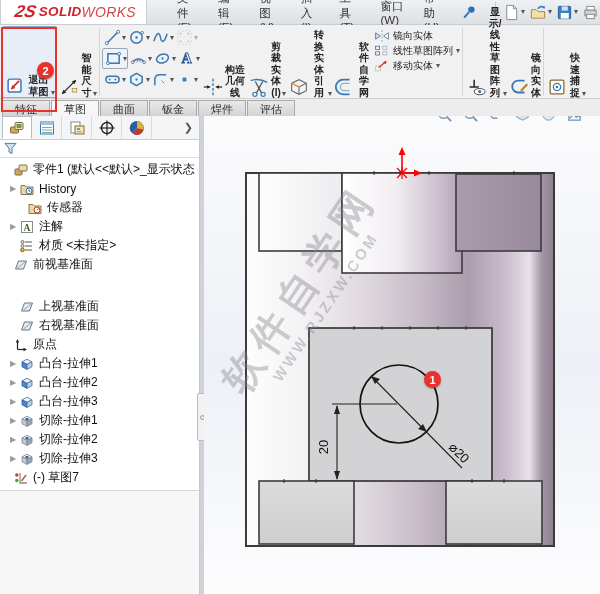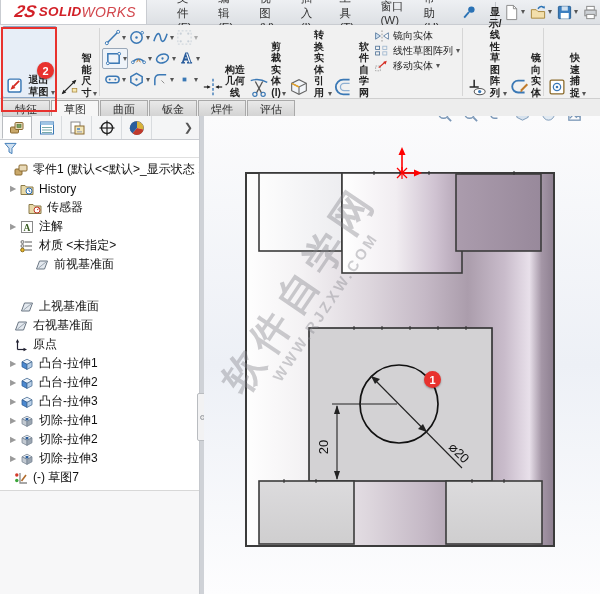--- a/index.html
+++ b/index.html
@@ -549,41 +549,41 @@
                 <line x1="5" y1="3" x2="12" y2="3" stroke="#888" stroke-width="1.4"></line>
                 <line x1="5" y1="7" x2="12" y2="7" stroke="#888" stroke-width="1.4"></line>
                 <line x1="5" y1="11" x2="12" y2="11" stroke="#888" stroke-width="1.4"></line>
                 <circle cx="2.5" cy="3" r="1.5" fill="#d8d8d8" stroke="#777"></circle>
                 <circle cx="2.5" cy="7" r="1.5" fill="#d8d8d8" stroke="#777"></circle>
                 <circle cx="2.5" cy="11" r="1.8" fill="#e8b52a" stroke="#8a6a10"></circle>
               </svg>
             </span>
             <span class="tlabel">材质 &lt;未指定&gt;</span>
           </div>
-          <div class="tree-row" style=" margin-left: 21px;">
+          <div class="tree-row" style="">
             <span class="tw"></span>
             <span class="ticon">
               <svg width="14" height="14" viewBox="0 0 14 14">
                 <path d="M1.5 11 L4.5 3 L12.5 3 L9.5 11 Z" fill="#dbe2ea" fill-opacity=".75" stroke="#6a7683"></path>
                 <line x1="3.5" y1="10" x2="11" y2="4" stroke="#9aa5b0"></line>
               </svg>
             </span>
             <span class="tlabel">前视基准面</span>
           </div>
           <div class="tree-row" style="padding-left: 6px; margin-top: 23px;">
             <span class="tw"></span>
             <span class="ticon">
               <svg width="14" height="14" viewBox="0 0 14 14">
                 <path d="M1.5 11 L4.5 3 L12.5 3 L9.5 11 Z" fill="#dbe2ea" fill-opacity=".75" stroke="#6a7683"></path>
                 <line x1="3.5" y1="10" x2="11" y2="4" stroke="#9aa5b0"></line>
               </svg>
             </span>
             <span class="tlabel">上视基准面</span>
           </div>
-          <div class="tree-row" style="">
+          <div class="tree-row" style="padding-left: 6px;">
             <span class="tw"></span>
             <span class="ticon">
               <svg width="14" height="14" viewBox="0 0 14 14">
                 <path d="M1.5 11 L4.5 3 L12.5 3 L9.5 11 Z" fill="#dbe2ea" fill-opacity=".75" stroke="#6a7683"></path>
                 <line x1="3.5" y1="10" x2="11" y2="4" stroke="#9aa5b0"></line>
               </svg>
             </span>
             <span class="tlabel">右视基准面</span>
           </div>
           <div class="tree-row" style="">

